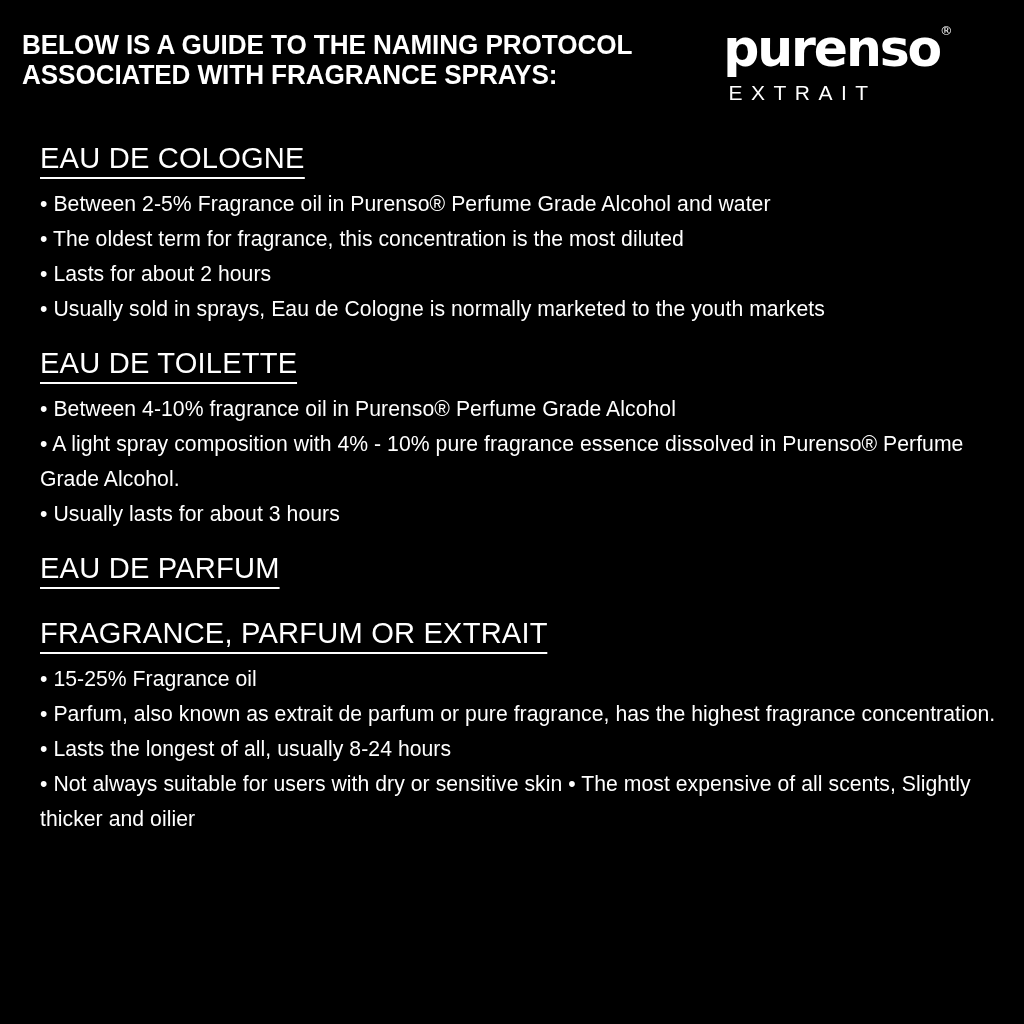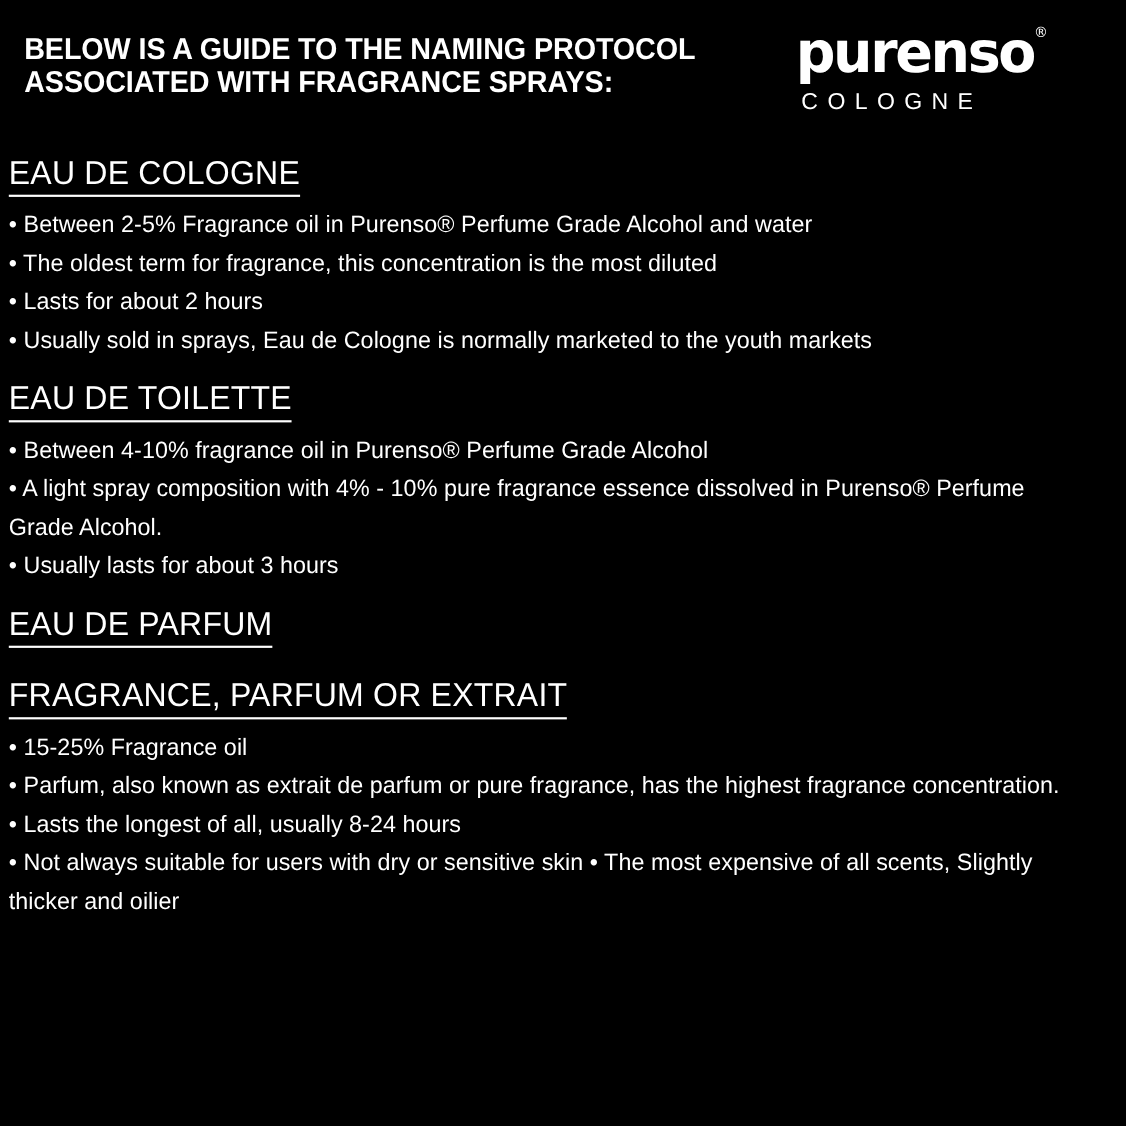--- a/index.html
+++ b/index.html
@@ -81,21 +81,21 @@
     font-weight: 400;
     font-size: 21px;
     line-height: 22px;
     letter-spacing: 8.5px;
     text-indent: 8.5px;
   }
 
   
   .content {
     position: absolute;
-    left: 8px;
+    left: 40px;
     top: 140px;
     width: 982px;
   }
   .section {
     margin-bottom: 18px;
   }
   .section:last-child {
     margin-bottom: 0;
   }
   .section-title {
@@ -136,21 +136,21 @@
 <div id="infographic">
 
   <div class="header-row">
     <div class="headline">BELOW IS A GUIDE TO THE NAMING PROTOCOL
 ASSOCIATED WITH FRAGRANCE SPRAYS:</div>
 
     <div class="logo">
       <div class="logo-mark">
         <span>purenso</span><span class="logo-reg">®</span>
       </div>
-      <div class="logo-sub">COLOGNE</div>
+      <div class="logo-sub">EXTRAIT</div>
     </div>
   </div>
 
   <div class="content">
 
   <div class="section"><div class="section-title">EAU DE COLOGNE</div><ul class="bullet-list">
           <li class="bullet-item">• Between 2-5% Fragrance oil in Purenso® Perfume Grade Alcohol and water</li>
           <li class="bullet-item">• The oldest term for fragrance, this concentration is the most diluted</li>
           <li class="bullet-item">• Lasts for about 2 hours</li>
           <li class="bullet-item">• Usually sold in sprays, Eau de Cologne is normally marketed to the youth markets</li>

